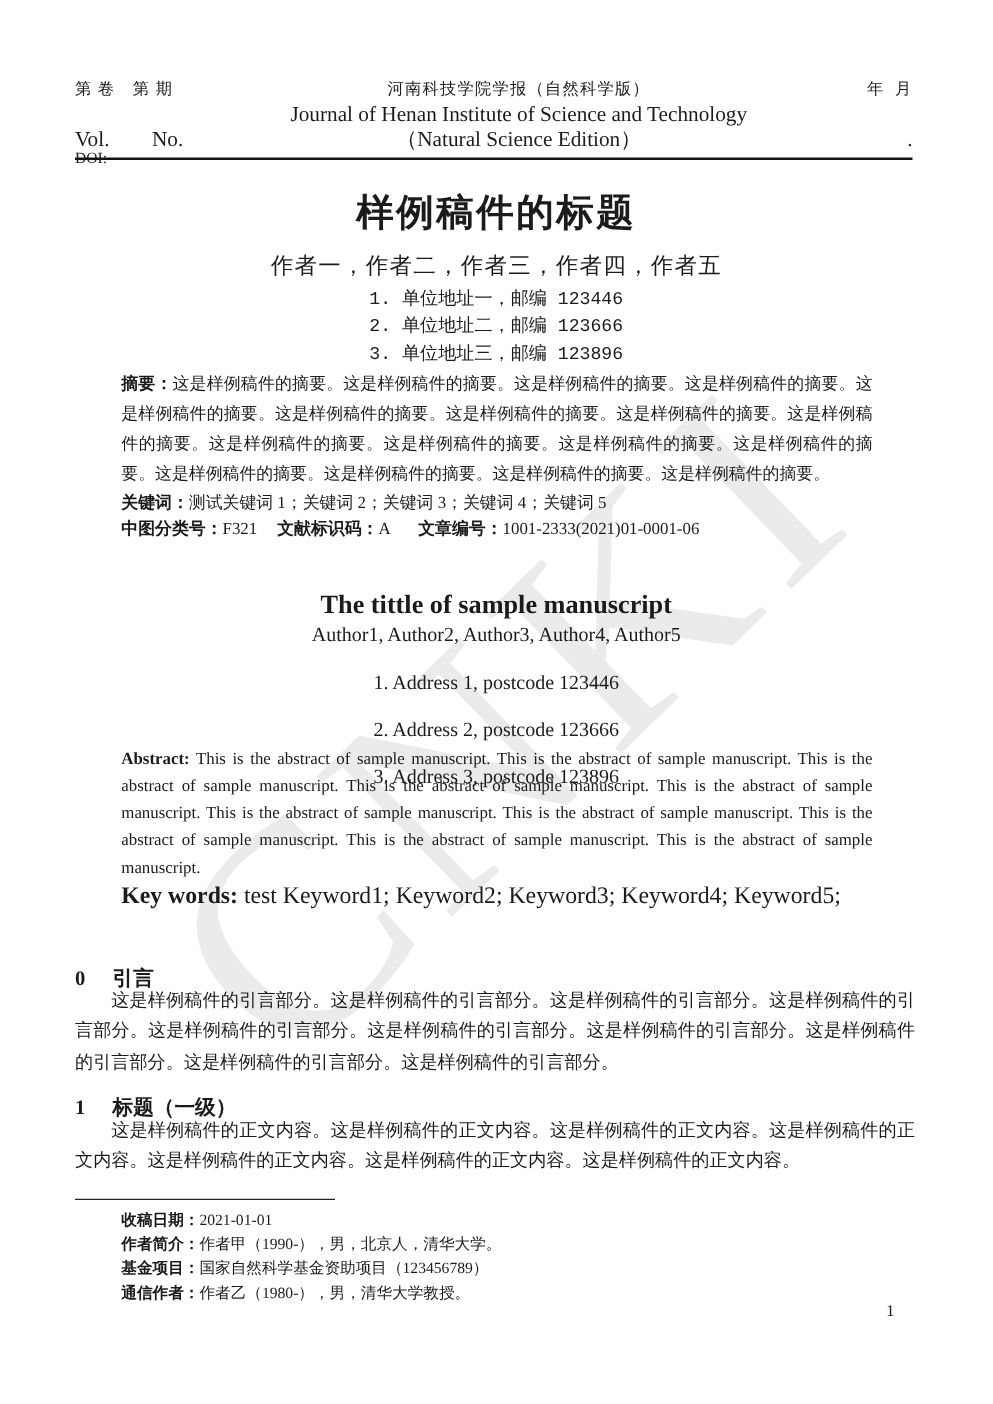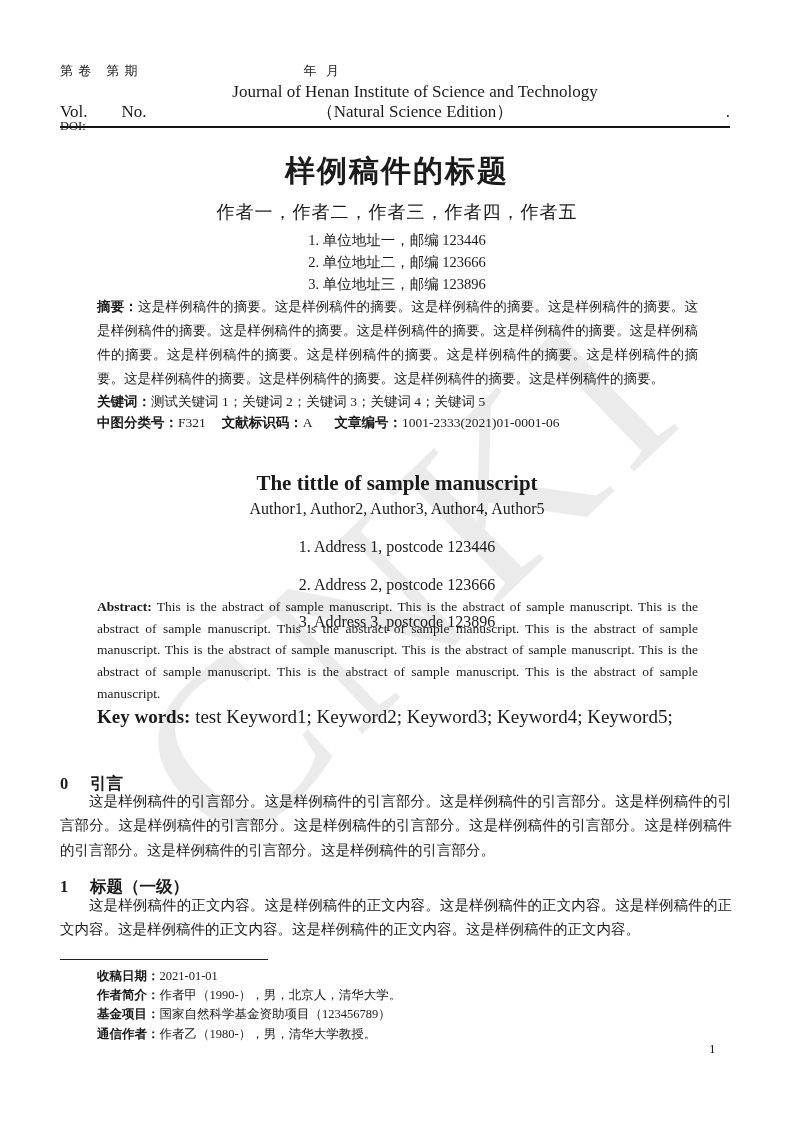--- a/index.html
+++ b/index.html
@@ -34,21 +34,21 @@
   .hrow .hc{flex:1;text-align:center;}
   .hrow .hr{width:120px;text-align:right;white-space:pre;}
   .hrow1{font-size:13px;line-height:22px;letter-spacing:1px;}
   .hrow2{font-size:17px;line-height:20px;}
   .doi{left:60px;top:119px;font-size:12.5px;}
 
   
   .cn-title{left:0;right:0;top:151px;text-align:center;font-size:30px;line-height:40px;font-weight:bold;
             font-family:"Liberation Sans","DejaVu Sans",sans-serif;letter-spacing:2px;}
   .cn-authors{left:0;right:0;top:199px;text-align:center;font-size:18px;line-height:26px;letter-spacing:1px;}
-  .cn-affils{left:0;right:0;top:229px;text-align:center;font-size:14.5px;line-height:22px;}
+  .cn-affils{left:0;right:0;top:229px;text-align:center;font-size:14.5px;line-height:22px;font-family:Liberation Mono, monospace;}
 
   
   .cn-abs{left:97px;width:601px;top:295px;font-size:13.5px;}
   .cn-abs .abstract{line-height:24px;text-align:justify;margin:0;}
   .cn-abs .kwline{line-height:21px;margin:0;}
   .cn-abs .clcline{line-height:22.5px;margin:0;}
   .clc-group{margin-right:16px;}
   .clc-group2{margin-right:22px;}
 
   
@@ -83,20 +83,21 @@
 </head>
 <body>
 
 <div class="page">
 
   <div class="watermark">CNKI</div>
 
   <div class="abs header">
     <div class="hrow hrow1">
       <span class="hl">第 卷　第 期</span>
+      <span class="hc">河南科技学院学报（自然科学版）</span>
       <span class="hr">年  月</span>
     </div>
     <div class="hrow hrow2">
       <span class="hl">Vol.        No.</span>
       <span class="hc">Journal of Henan Institute of Science and Technology（Natural Science Edition）</span>
       <span class="hr">.</span>
     </div>
   </div>
 
   <div class="abs doi">DOI:</div>

